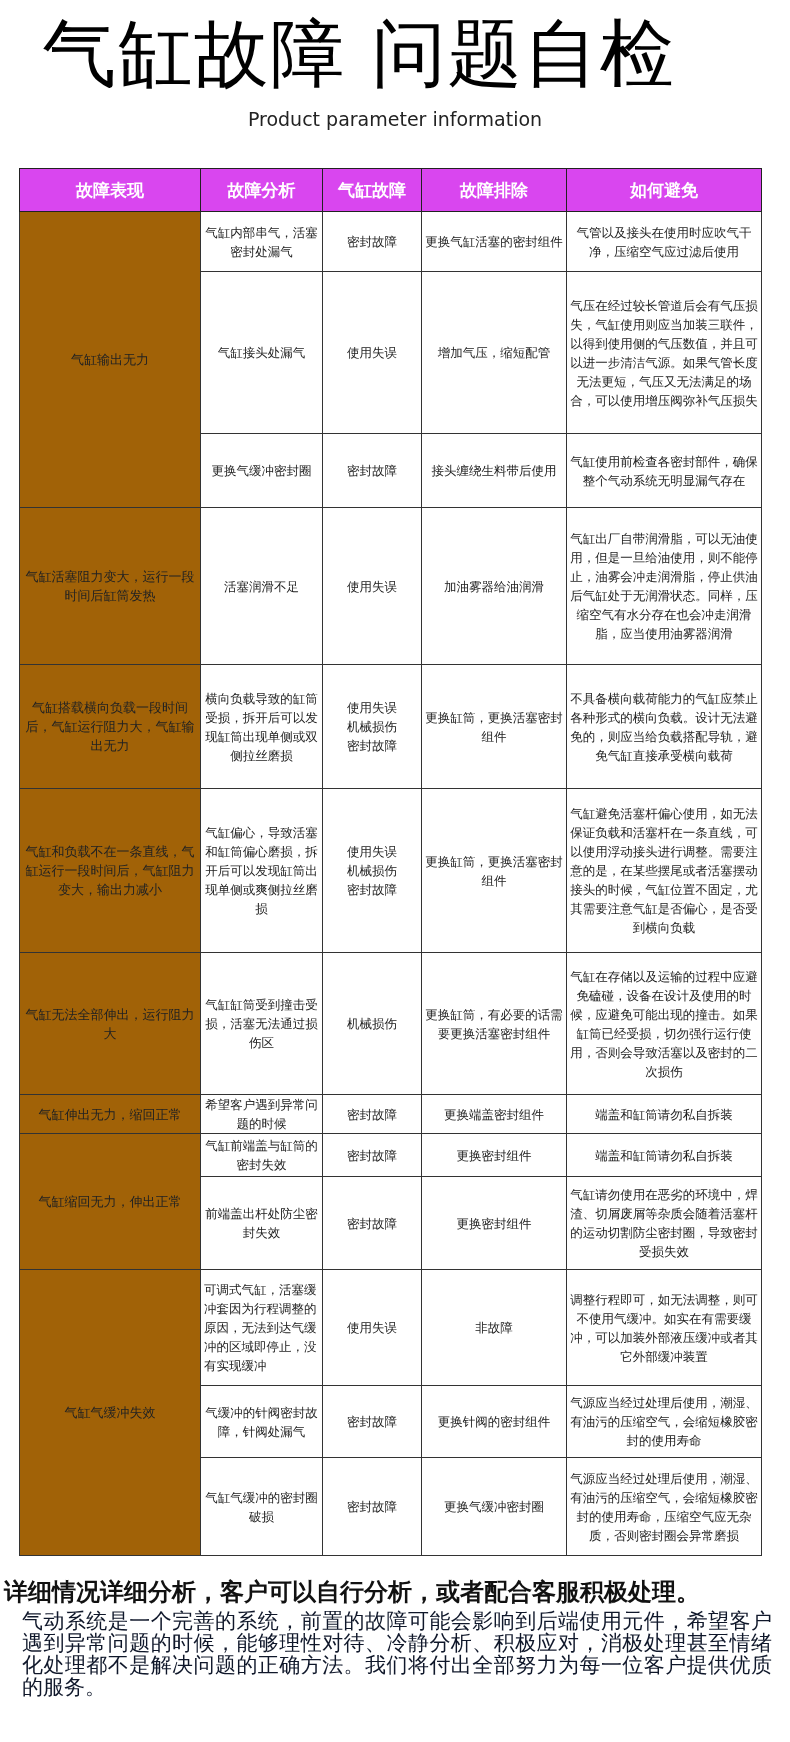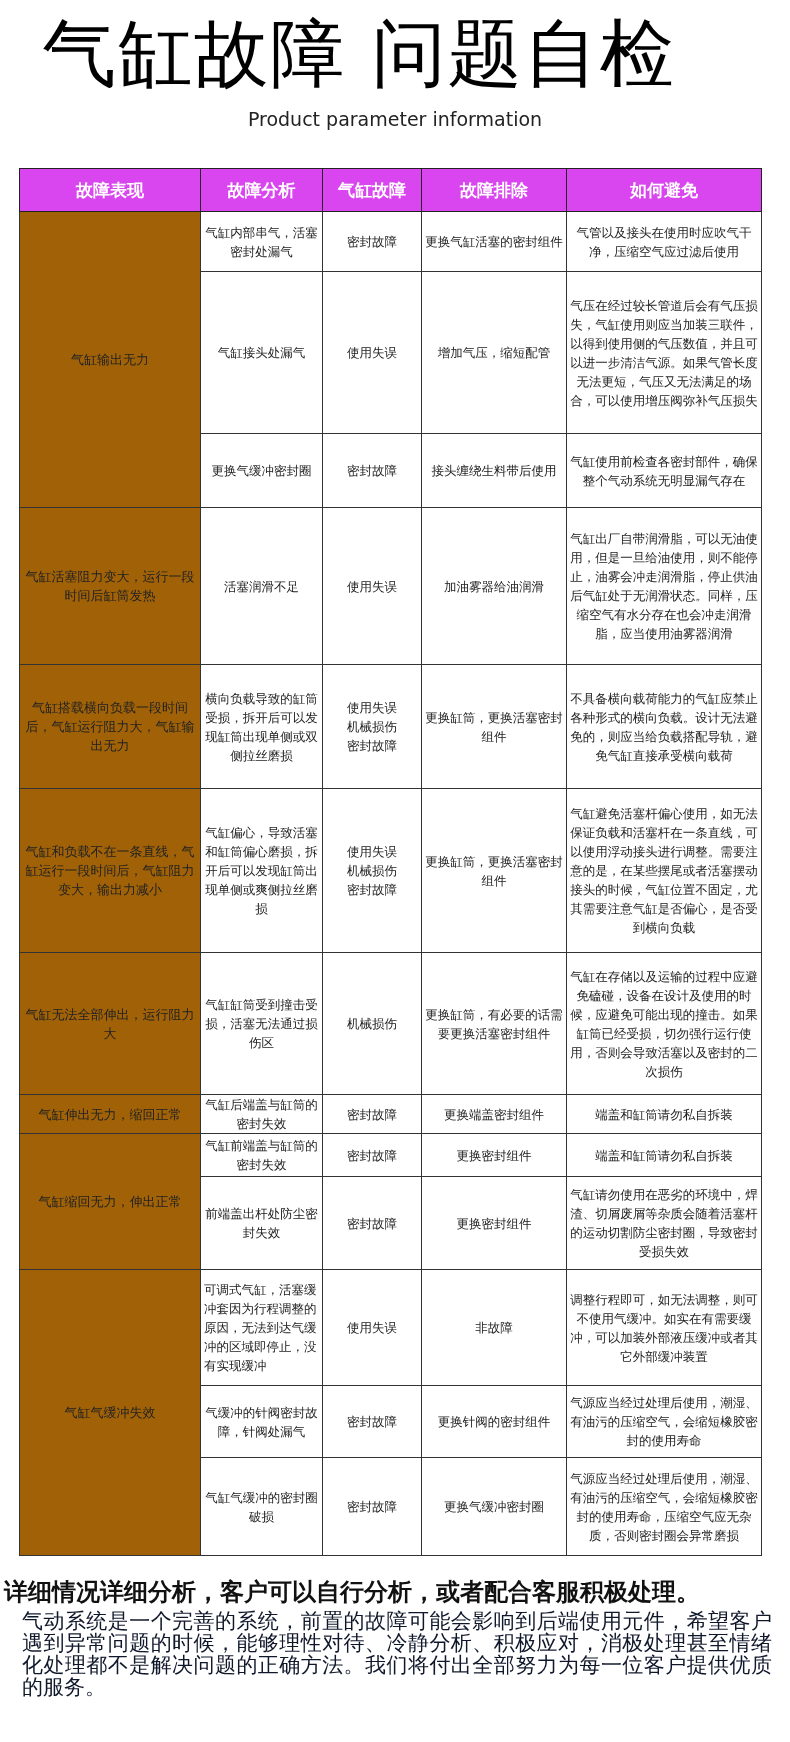--- a/index.html
+++ b/index.html
@@ -97,21 +97,21 @@
     <tr style="height:142px">
       <td class="symptom">气缸无法全部伸出，运行阻力大</td>
       <td>气缸缸筒受到撞击受损，活塞无法通过损伤区</td>
       <td>机械损伤</td>
       <td>更换缸筒，有必要的话需要更换活塞密封组件</td>
       <td>气缸在存储以及运输的过程中应避免磕碰，设备在设计及使用的时候，应避免可能出现的撞击。如果缸筒已经受损，切勿强行运行使用，否则会导致活塞以及密封的二次损伤</td>
     </tr>
 
     <tr style="height:38px">
       <td class="symptom">气缸伸出无力，缩回正常</td>
-      <td>气缸后端盖与缸筒的密封失效</td>
+      <td>希望客户遇到异常问题的时候</td>
       <td>密封故障</td>
       <td>更换端盖密封组件</td>
       <td>端盖和缸筒请勿私自拆装</td>
     </tr>
 
     <tr style="height:43px">
       <td class="symptom" rowspan="2">气缸缩回无力，伸出正常</td>
       <td>气缸前端盖与缸筒的密封失效</td>
       <td>密封故障</td>
       <td>更换密封组件</td>

